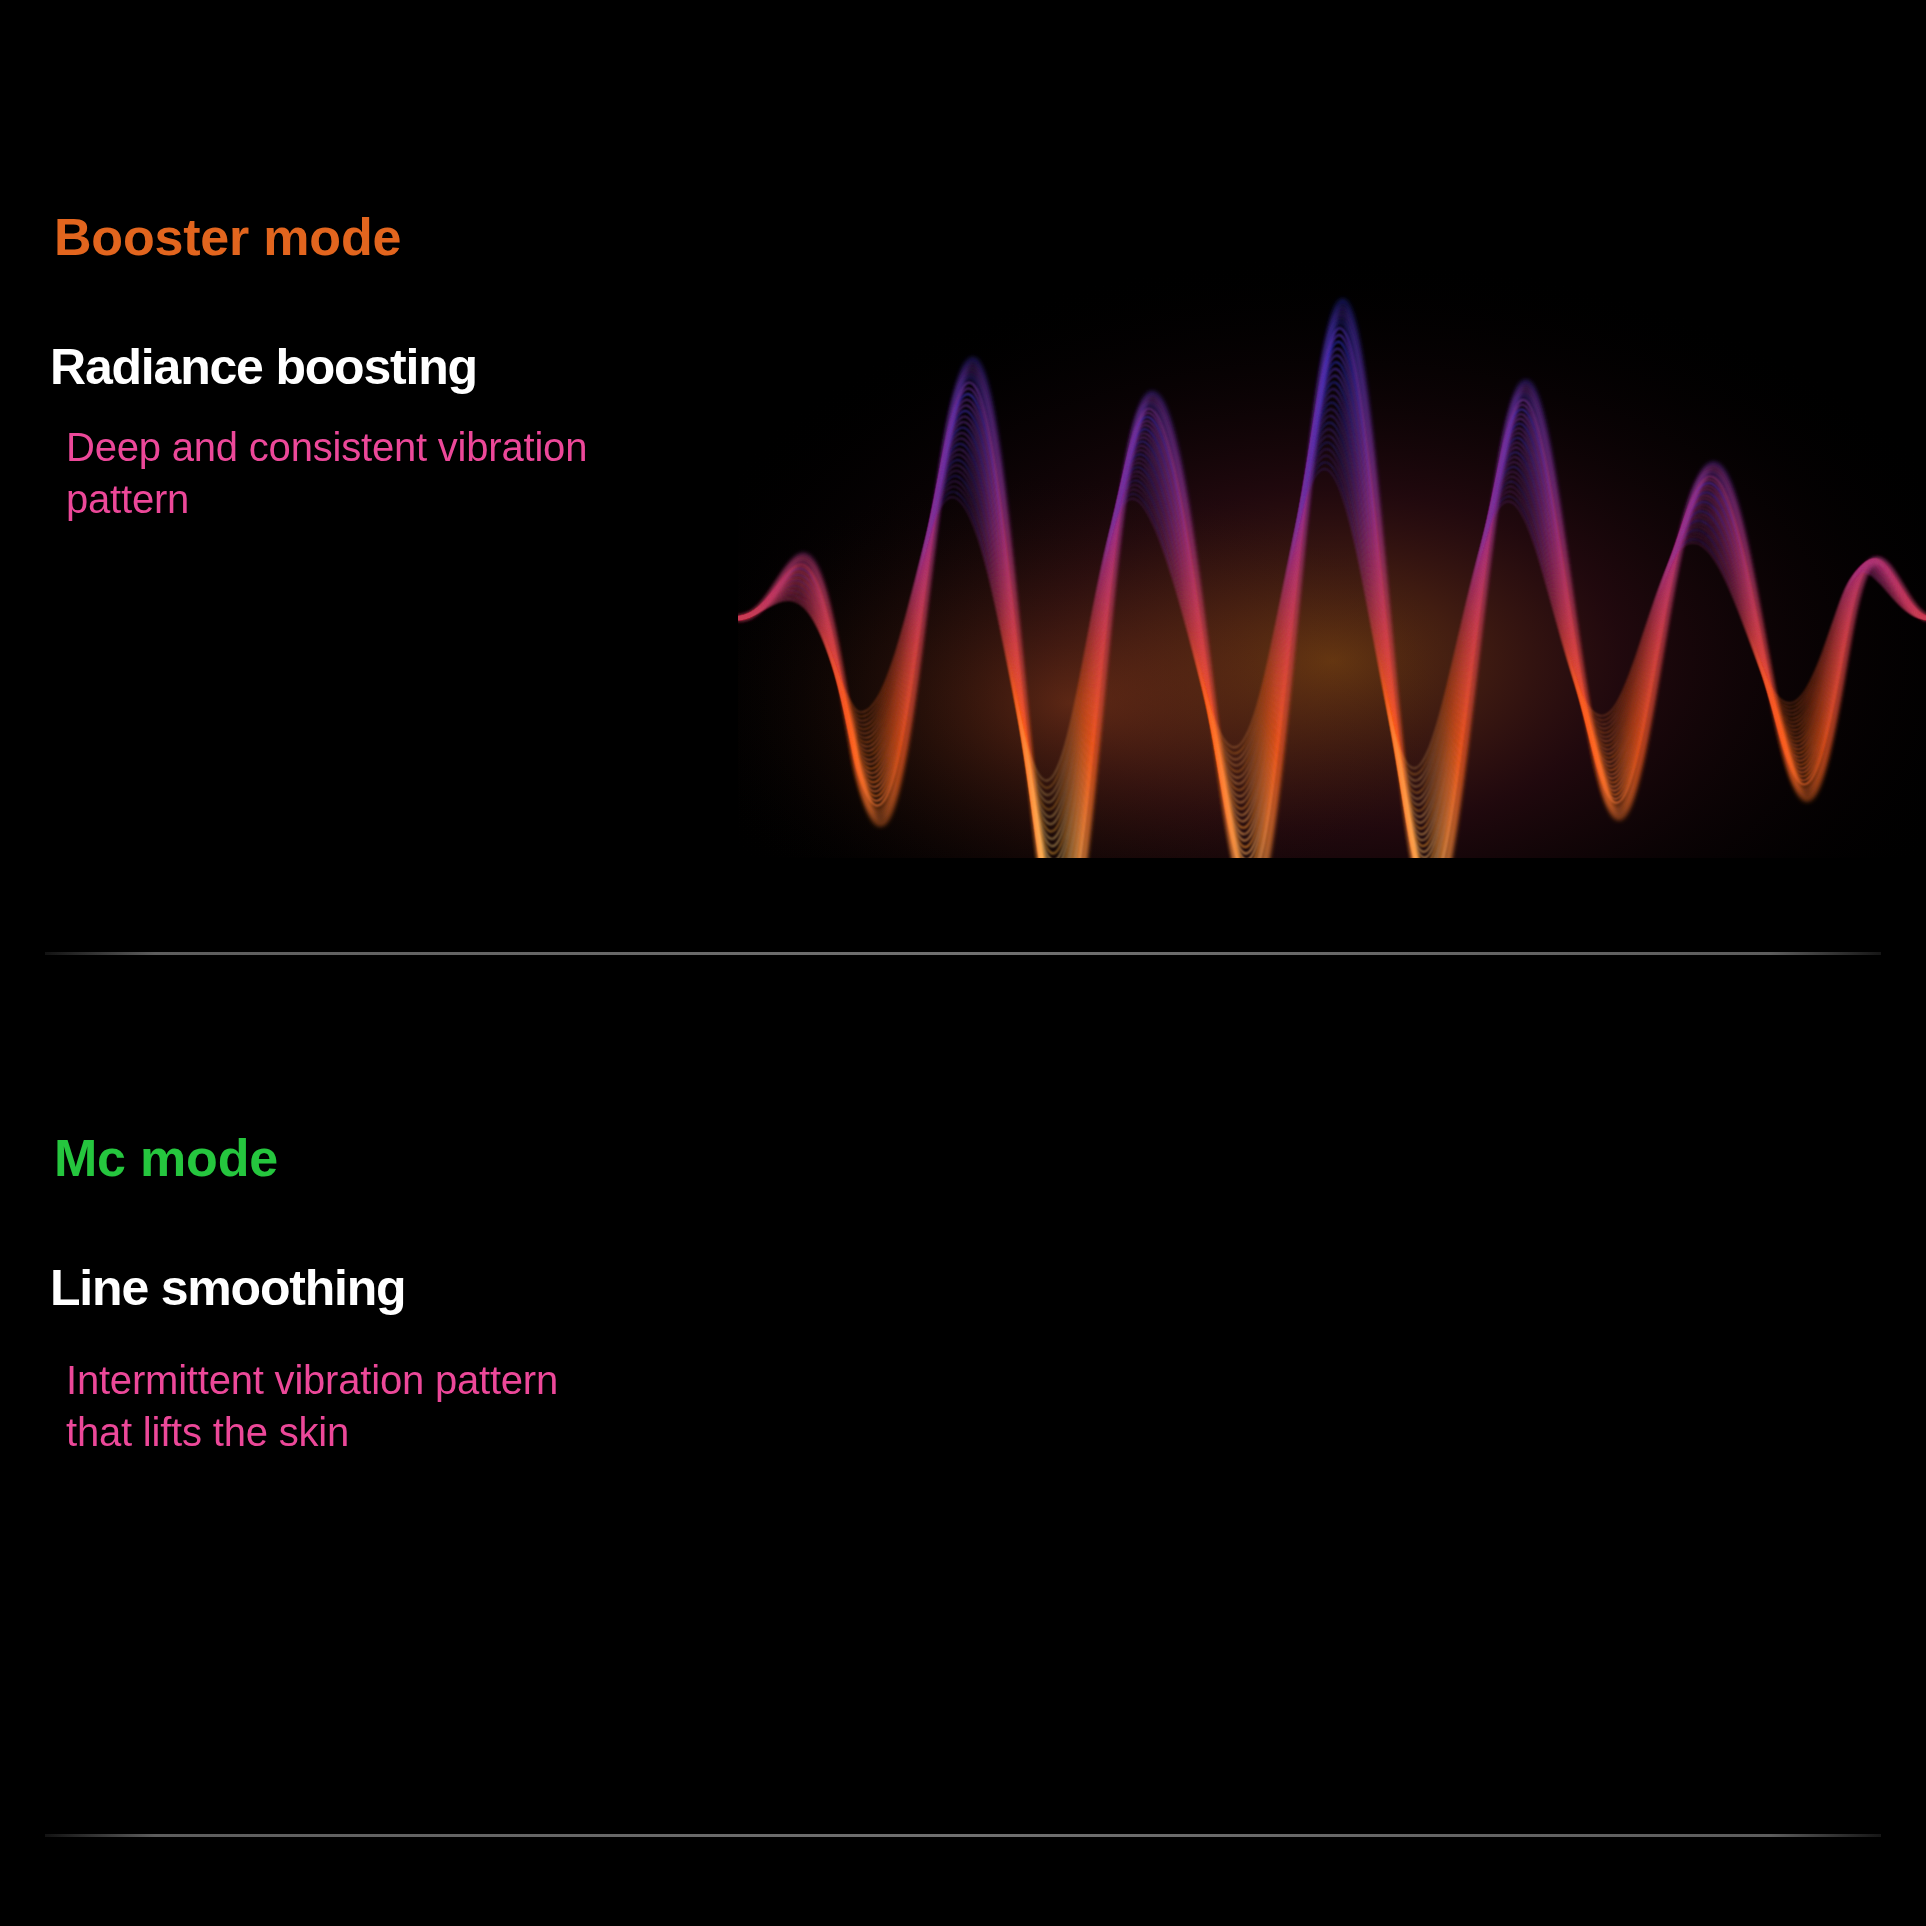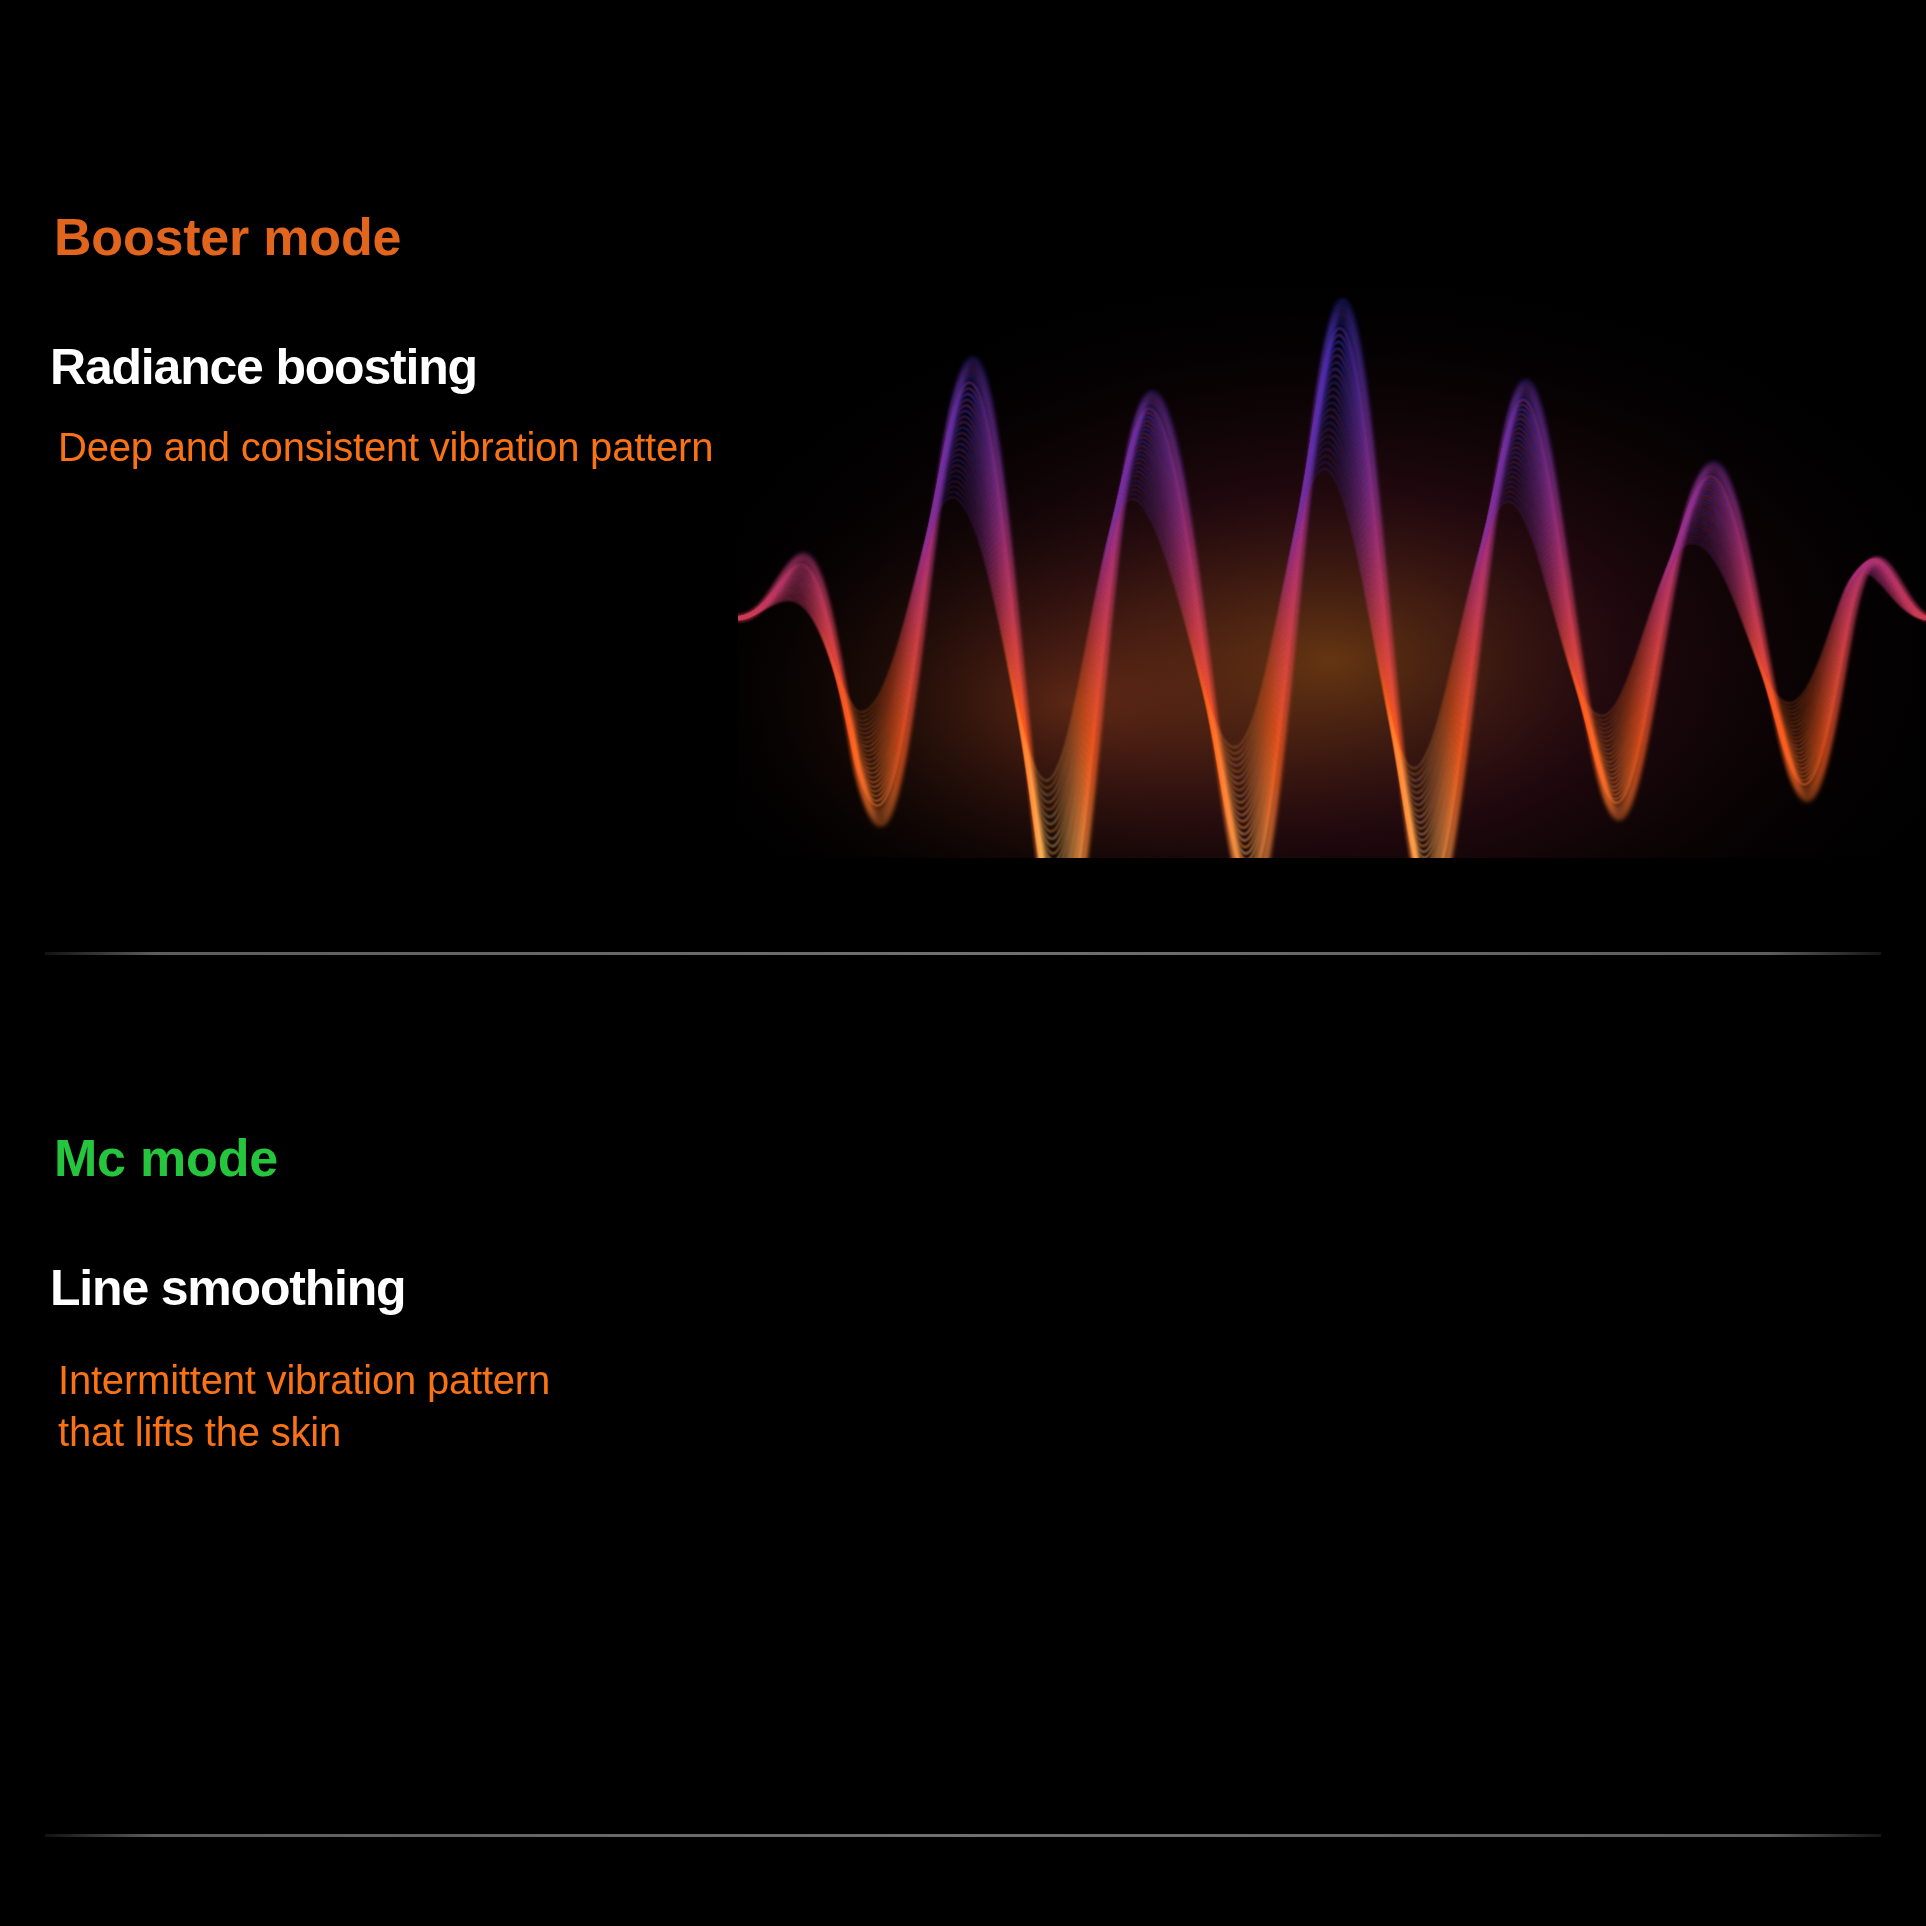--- a/index.html
+++ b/index.html
@@ -56,24 +56,24 @@
     color: #FFFFFF;
     letter-spacing: -1.2px;
     line-height: 1.02;
     margin: 0 0 28px 0;
   }
   #mc-mode-title { margin-bottom: 40px; }
 
   .mode-desc {
     font-size: 40px;
     font-weight: 400;
-    color: #f97316;
+    color: #ec4899;
     line-height: 1.32;
     letter-spacing: -0.2px;
-    margin: 8px;
+    margin: 16px;
     white-space: pre-line;
   }
 
   
   .divider {
     position: absolute;
     left: 45px;
     width: 1836px;
     height: 3px;
     background: linear-gradient(to right,

